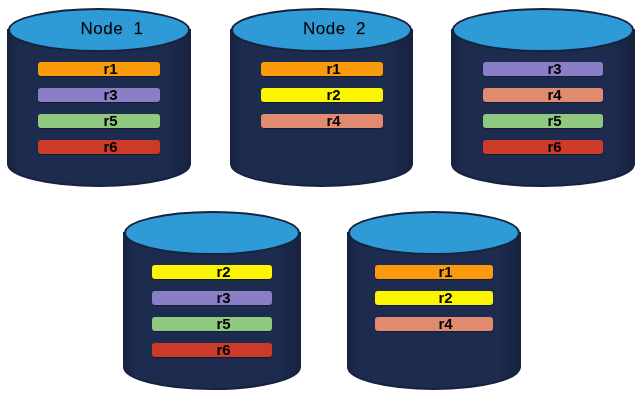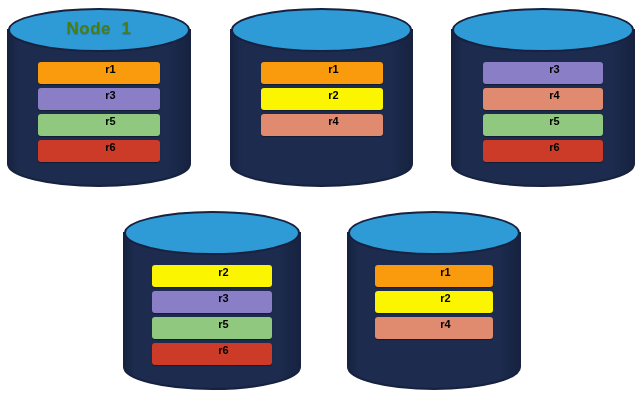--- a/index.html
+++ b/index.html
@@ -25,38 +25,38 @@
     position: absolute;
   }
   .cyl-svg {
     position: absolute;
     left: 0;
     top: 0;
     overflow: visible;
   }
   .node-title {
     position: absolute;
-    left: 0;
+    left: 13px;
     width: 100%;
     text-align: center;
-    color: #4d7c0f;
-    font-weight: bold;
+    color: #000000;
+    font-weight: normal;
     font-size: 17px;
     letter-spacing: 0.5px;
     white-space: pre;
     text-shadow: 0 1px 1px rgba(0,0,0,0.18);
     pointer-events: none;
   }
   .bar {
     position: absolute;
-    height: 22px;
+    height: 14px;
     border-radius: 3px;
     color: #000000;
     font-weight: bold;
-    font-size: 11px;
+    font-size: 15px;
     line-height: 14px;
     text-align: center;
     box-sizing: border-box;
     box-shadow: 0 1px 1px rgba(0,0,0,0.35);
     padding-left: 23px;
   }
 </style>
 </head>
 <body>
 
@@ -86,20 +86,21 @@
           <linearGradient id="bodyGrad1" x1="0" y1="0" x2="1" y2="0">
             <stop offset="0%" stop-color="#16223F"></stop>
             <stop offset="6%" stop-color="#1C2B4E"></stop>
             <stop offset="88%" stop-color="#1C2B4E"></stop>
             <stop offset="100%" stop-color="#16223F"></stop>
           </linearGradient>
         </defs>
         <path d="M 0 22 L 0 156 A 90.5 22 0 0 0 181 156 L 181 22 Z" fill="url(#bodyGrad1)" stroke="#16223F" stroke-width="2"></path>
         <ellipse cx="90.5" cy="22" rx="89.5" ry="21" fill="#2E9BD6" stroke="#16223F" stroke-width="2"></ellipse>
       </svg>
+      <div class="node-title" style="top: 11px;">Node  2</div>
       <div class="bar" style="left: 30px; width: 122px; top: 54px; background: rgb(249, 155, 12);">r1</div>
       <div class="bar" style="left: 30px; width: 122px; top: 80px; background: rgb(251, 245, 0);">r2</div>
       <div class="bar" style="left: 30px; width: 122px; top: 106px; background: rgb(224, 138, 112);">r4</div>
     </div>
     <div class="node" style="left: 452px; top: 8px; width: 182px; height: 178px;">
       <svg class="cyl-svg" width="182" height="178" viewBox="0 0 182 178">
         <defs>
           <linearGradient id="bodyGrad2" x1="0" y1="0" x2="1" y2="0">
             <stop offset="0%" stop-color="#16223F"></stop>
             <stop offset="6%" stop-color="#1C2B4E"></stop>

